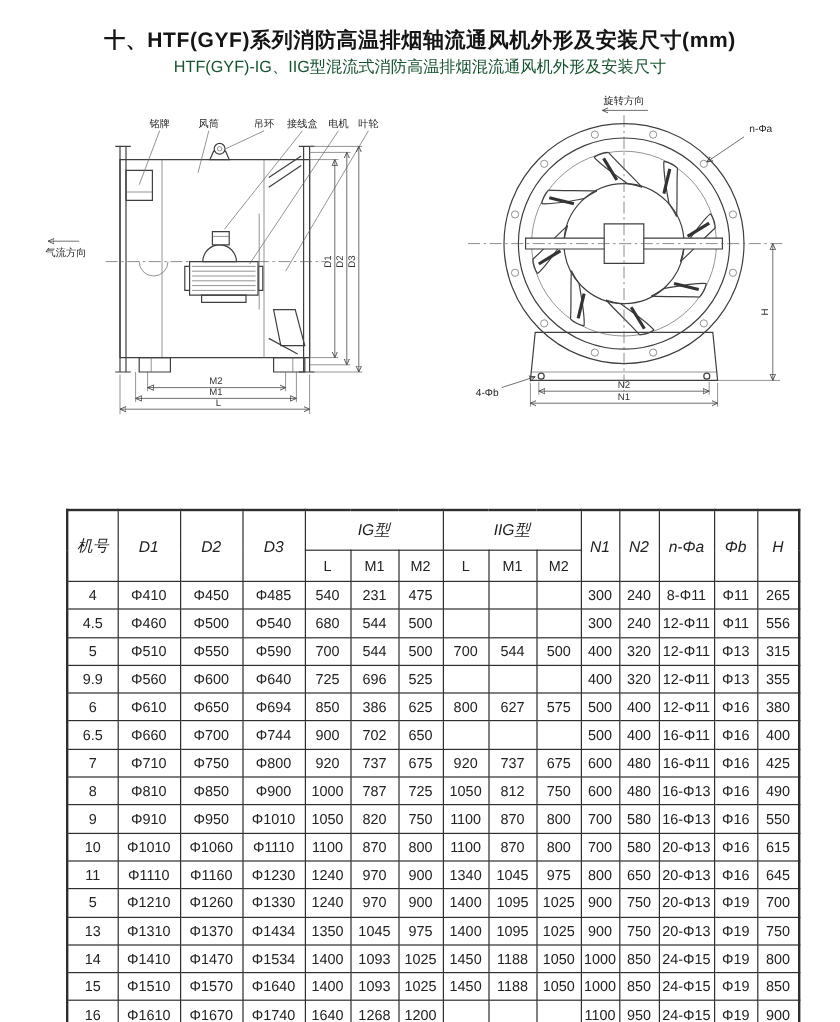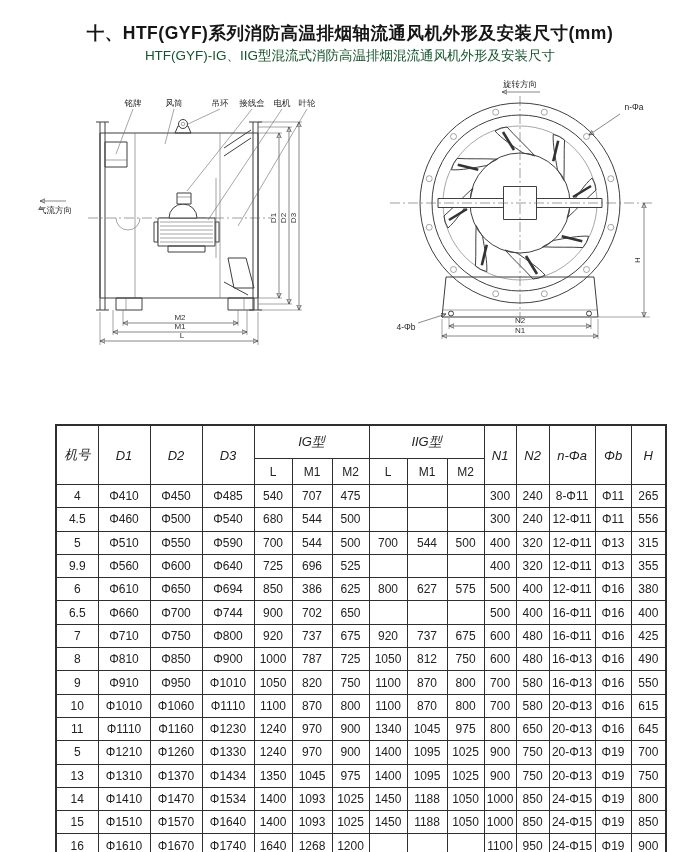--- a/index.html
+++ b/index.html
@@ -351,21 +351,21 @@
         <th>M2</th>
       </tr>
     </thead>
     <tbody id="spec-body">
         <tr>
           <td>4</td>
           <td>Φ410</td>
           <td>Φ450</td>
           <td>Φ485</td>
           <td>540</td>
-          <td>707</td>
+          <td>231</td>
           <td>475</td>
           <td></td>
           <td></td>
           <td></td>
           <td>300</td>
           <td>240</td>
           <td>8-Φ11</td>
           <td>Φ11</td>
           <td>265</td>
         </tr>

